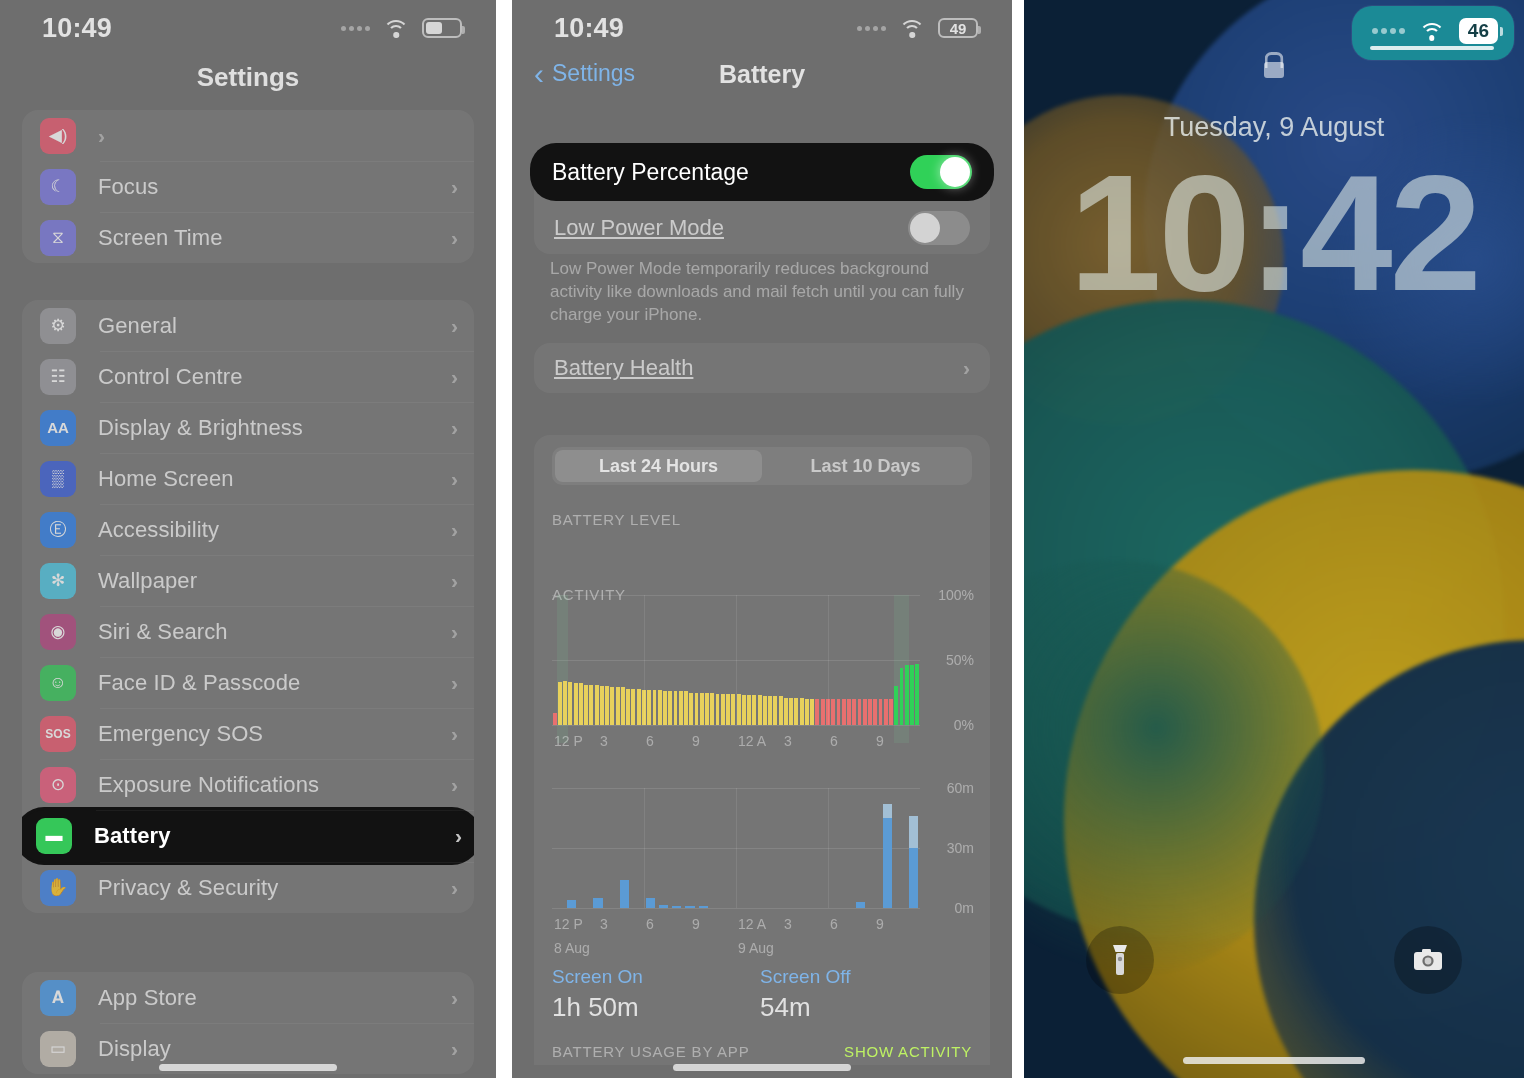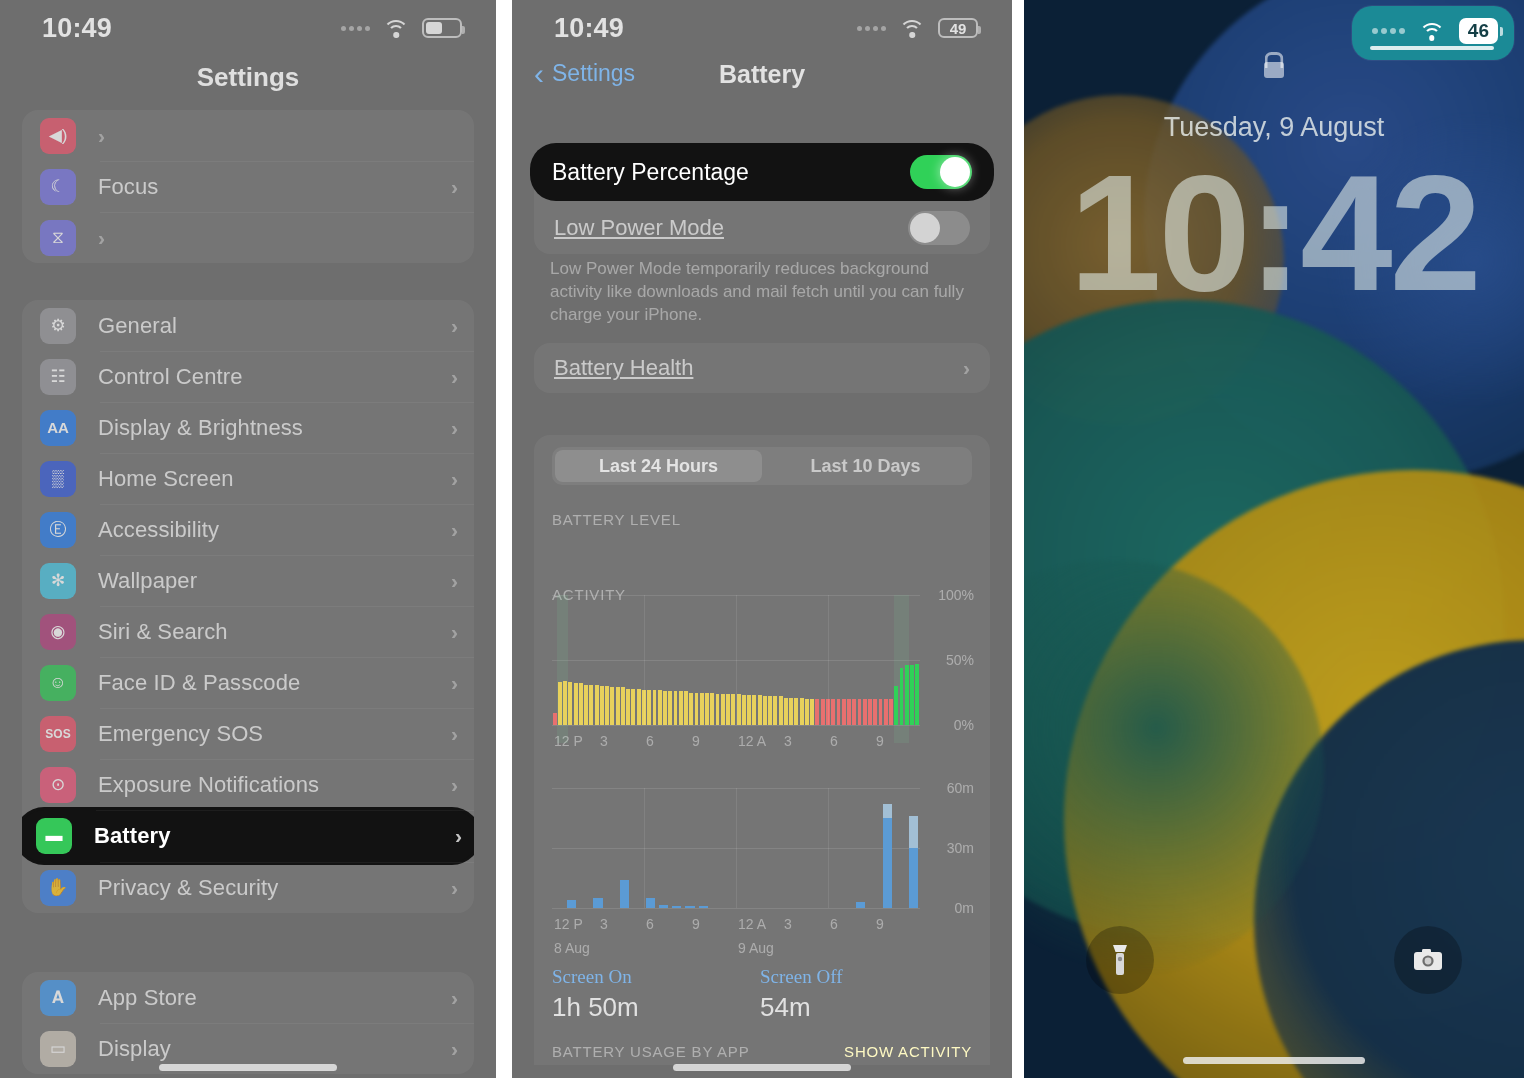--- a/index.html
+++ b/index.html
@@ -99,21 +99,21 @@
   .sect-title { font-size:15px; letter-spacing:0.8px; color:rgba(255,255,255,0.42); }
 
   .seg { display:flex; background:rgba(255,255,255,0.07); border-radius:10px;
          padding:3px; height:38px; }
   .seg div { flex:1; display:flex; align-items:center; justify-content:center;
              font-size:18px; font-weight:600; color:rgba(255,255,255,0.58); border-radius:8px; }
   .seg div.sel { background:rgba(255,255,255,0.13); color:rgba(255,255,255,0.75); }
 
   .bigtxt { font-size:24px; color:rgba(255,255,255,0.72); }
   .subtxt { font-size:18px; color:rgba(255,255,255,0.42); }
-  .linkt { font-size:19px; color:#7fb4e8;font-family:Liberation Serif, serif; }
+  .linkt { font-size:19px; color:#7fb4e8; }
   .bigval { font-size:26px; color:rgba(255,255,255,0.78); }
 
   .chart { position:absolute; }
   .gridline { position:absolute; left:0; right:54px; height:1px; background:rgba(255,255,255,0.11); }
   .vline { position:absolute; top:0; bottom:0; width:1px; background:rgba(255,255,255,0.09); }
   .ylab { position:absolute; right:0; font-size:14px; color:rgba(255,255,255,0.40); transform:translateY(-50%); }
   .xlab { position:absolute; font-size:14px; color:rgba(255,255,255,0.40); }
   .bars { position:absolute; left:0; right:54px; bottom:0; top:0; }
   .bar { position:absolute; bottom:0; }
   .chgband { position:absolute; top:0; bottom:-18px; background:rgba(120,200,150,0.14); }
@@ -185,20 +185,21 @@
           <div class="ic" style="background: rgb(232, 89, 111);">◀)</div>
           <div class="chev">›</div>
         </div>
         <div class="row">
           <div class="ic" style="background: rgb(123, 121, 224);">☾</div>
           <div class="lbl">Focus</div>
           <div class="chev">›</div>
         </div>
         <div class="row">
           <div class="ic" style="background: rgb(123, 121, 224);">⧖</div>
+          <div class="lbl">Screen Time</div>
           <div class="chev">›</div>
         </div>
       </div>
     <div class="group" id="p1g1" style="top:300px;">
         <div class="row">
           <div class="ic" style="background: rgb(154, 154, 159);">⚙</div>
           <div class="lbl">General</div>
           <div class="chev">›</div>
         </div>
         <div class="row">
@@ -484,21 +485,21 @@
         <div class="linkt">Screen On</div>
         <div class="bigval" style="margin-top:4px;">1h 50m</div>
       </div>
       <div style="position:absolute; left:226px; top:531px;">
         <div class="linkt">Screen Off</div>
         <div class="bigval" style="margin-top:4px;">54m</div>
       </div>
 
       <div style="position:absolute; left:18px; right:18px; top:608px; display:flex; justify-content:space-between; align-items:center;">
         <span class="sect-title">BATTERY USAGE BY APP</span>
-        <span class="sect-title" style="color:#fef9c3;">SHOW ACTIVITY</span>
+        <span class="sect-title" style="color:#bef264;">SHOW ACTIVITY</span>
       </div>
     </div>
 
     <div class="scrollbar"></div>
   </div>
 
   <div class="gap2"></div>
 
   <div class="panel p3">
     <div class="wall">

